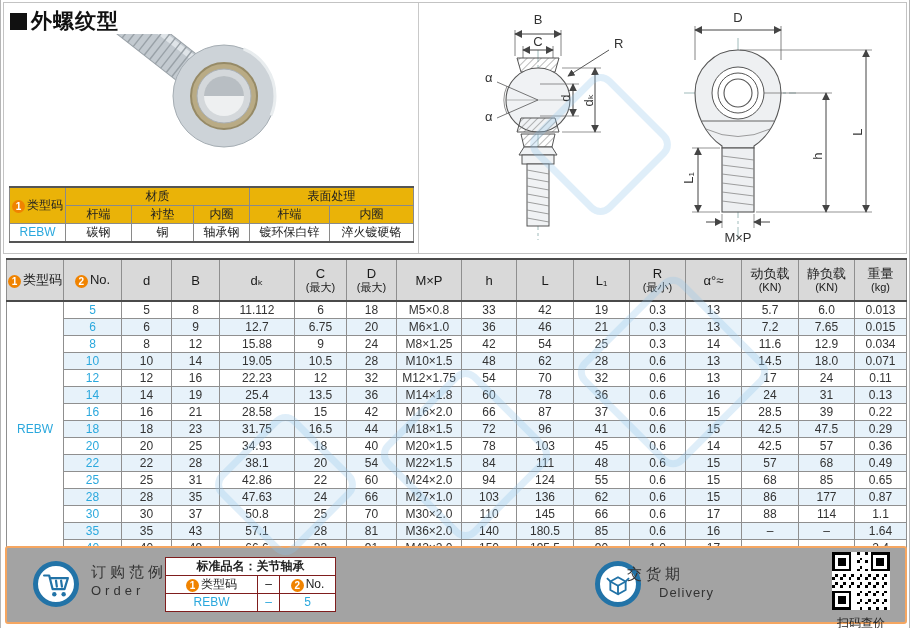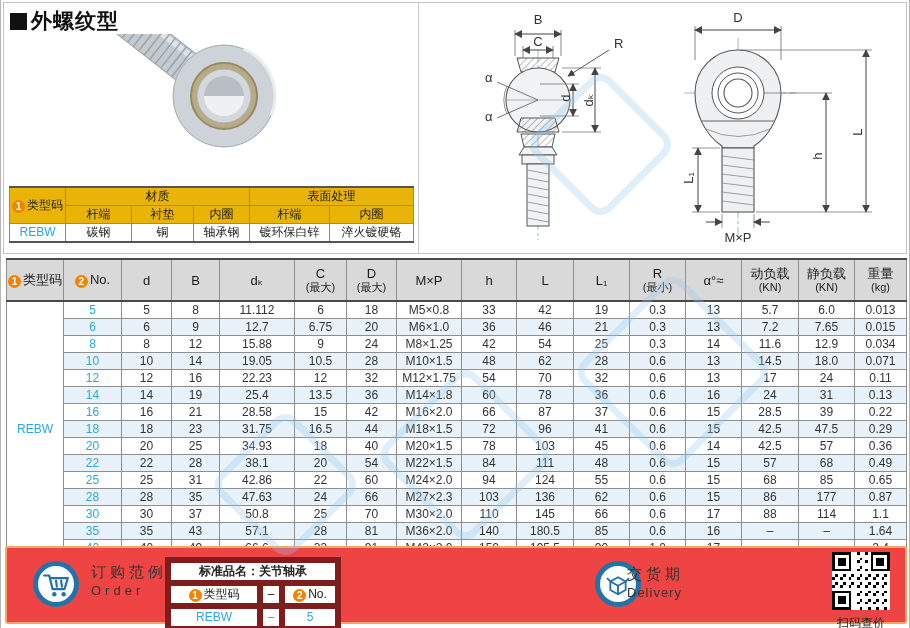--- a/index.html
+++ b/index.html
@@ -36,27 +36,27 @@
   .spec-table thead th{background:#d9d9d9;height:40px;font-weight:normal;font-size:13px;line-height:15px;border-bottom:2px solid #4a4a4a;vertical-align:middle;color:#1a1a1a;}
   .spec-table thead th .sub{font-size:11px;line-height:13px;}
   .spec-table{border-top:2px solid #4a4a4a;border-bottom:2px solid #4a4a4a;}
   .spec-table tbody td{height:16px;line-height:16px;color:#333;}
   .spec-table tbody tr.alt td{background:#e7f2fa;}
   .spec-table tbody td.typecode{background:#fff;color:#2ba8dd;}
   .spec-table tbody td.no{color:#2ba8dd;}
   
   .wm{position:absolute;border:7px solid rgba(150,200,235,.30);transform:rotate(45deg);border-radius:16px;pointer-events:none;z-index:5;}
   
-  .bottom{position:absolute;left:4px;top:546px;width:902px;height:78px;border:2px solid #f5a661;border-radius:3px;box-sizing:border-box;background:#ef4444;}
+  .bottom{position:absolute;left:4px;top:546px;width:902px;height:78px;border:2px solid #f5a661;border-radius:3px;box-sizing:border-box;background:#a3a3a3;}
   .icon-circle{position:absolute;width:46px;height:46px;border-radius:50%;border:5px solid #2273a7;box-sizing:border-box;background:#fff;display:flex;align-items:center;justify-content:center;}
   .grp-label-cn{font-size:15px;letter-spacing:4px;color:#333;line-height:20px;}
   .grp-label-en{font-size:13px;letter-spacing:4px;color:#333;line-height:18px;}
   .order-text{position:absolute;left:84px;top:14px;}
   .order-table{position:absolute;left:158px;top:9px;border-collapse:collapse;table-layout:fixed;font-size:12px;background:#fff;}
-  .order-table th,.order-table td{border:6px solid #7f1d1d;text-align:center;height:17px;line-height:17px;padding:0 2px;font-weight:normal;white-space:nowrap;}
+  .order-table th,.order-table td{border:1px solid #7f1d1d;text-align:center;height:17px;line-height:17px;padding:0 2px;font-weight:normal;white-space:nowrap;}
   .order-table th{font-weight:bold;}
   .delivery-text{position:absolute;left:620px;top:16px;}
   .stock-badge{position:absolute;left:722px;top:17px;width:86px;height:40px;background:#fcf3a8;border:2px solid #444;border-radius:9px;
                display:flex;align-items:center;justify-content:center;font-size:20px;font-weight:bold;color:#222;box-sizing:border-box;}
   .qr-wrap{position:absolute;left:818px;top:4px;width:72px;text-align:center;}
   .qr-caption{font-size:12px;color:#222;margin-top:1px;}
 </style>
 </head>
 <body>
 
@@ -515,21 +515,21 @@
             <td>85</td>
             <td>0.65</td>
           </tr>
           <tr class="alt">
             <td class="no">28</td>
             <td>28</td>
             <td>35</td>
             <td>47.63</td>
             <td>24</td>
             <td>66</td>
-            <td>M27×2.3</td>
+            <td>M27×1.0</td>
             <td>103</td>
             <td>136</td>
             <td>62</td>
             <td>0.6</td>
             <td>15</td>
             <td>86</td>
             <td>177</td>
             <td>0.87</td>
           </tr>
           <tr>
@@ -633,21 +633,21 @@
         <g stroke="#2273a7" stroke-width="2.2" fill="none" stroke-linejoin="round">
           <path d="M11,17 L20,12 L29,17 L20,22 Z"></path>
           <path d="M11,17 L11,27 L20,32 L20,22"></path>
           <path d="M29,17 L29,27 L20,32"></path>
           <path d="M11,17 L7,13 M29,17 L33,13"></path>
         </g>
       </svg>
     </div>
     <div class="delivery-text">
       <div class="grp-label-cn">交货期</div>
-      <div class="grp-label-en" style="letter-spacing:1px;">Delivery</div>
+      <div class="grp-label-en" style="letter-spacing:1px;margin-left:32px;">Delivery</div>
     </div>
 
 
     <div class="qr-wrap">
       <svg width="58" height="58" viewBox="0 0 21 21" shape-rendering="crispEdges">
           <rect x="0" y="0" width="21" height="21" fill="#fff"></rect>
           <rect x="0" y="0" width="7" height="7" fill="#000"></rect>
           <rect x="1" y="1" width="5" height="5" fill="#fff"></rect>
           <rect x="2" y="2" width="3" height="3" fill="#000"></rect>
           <rect x="14" y="0" width="7" height="7" fill="#000"></rect>

